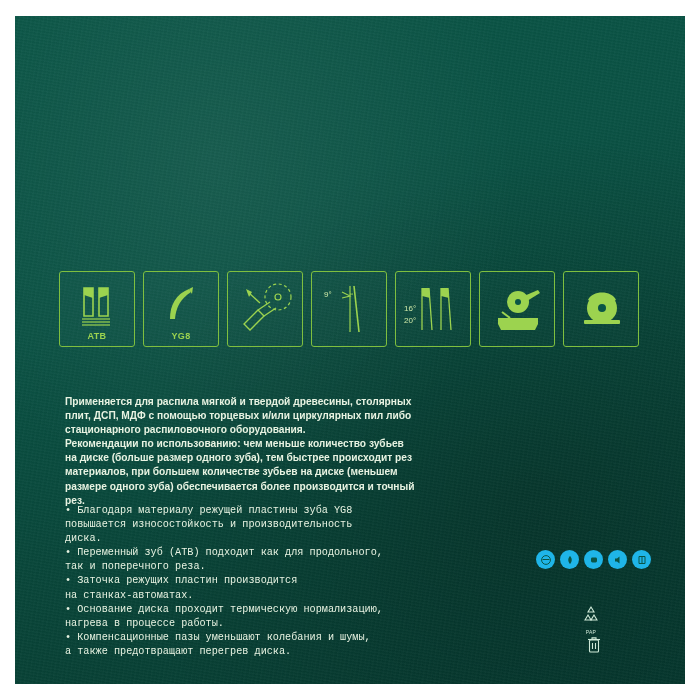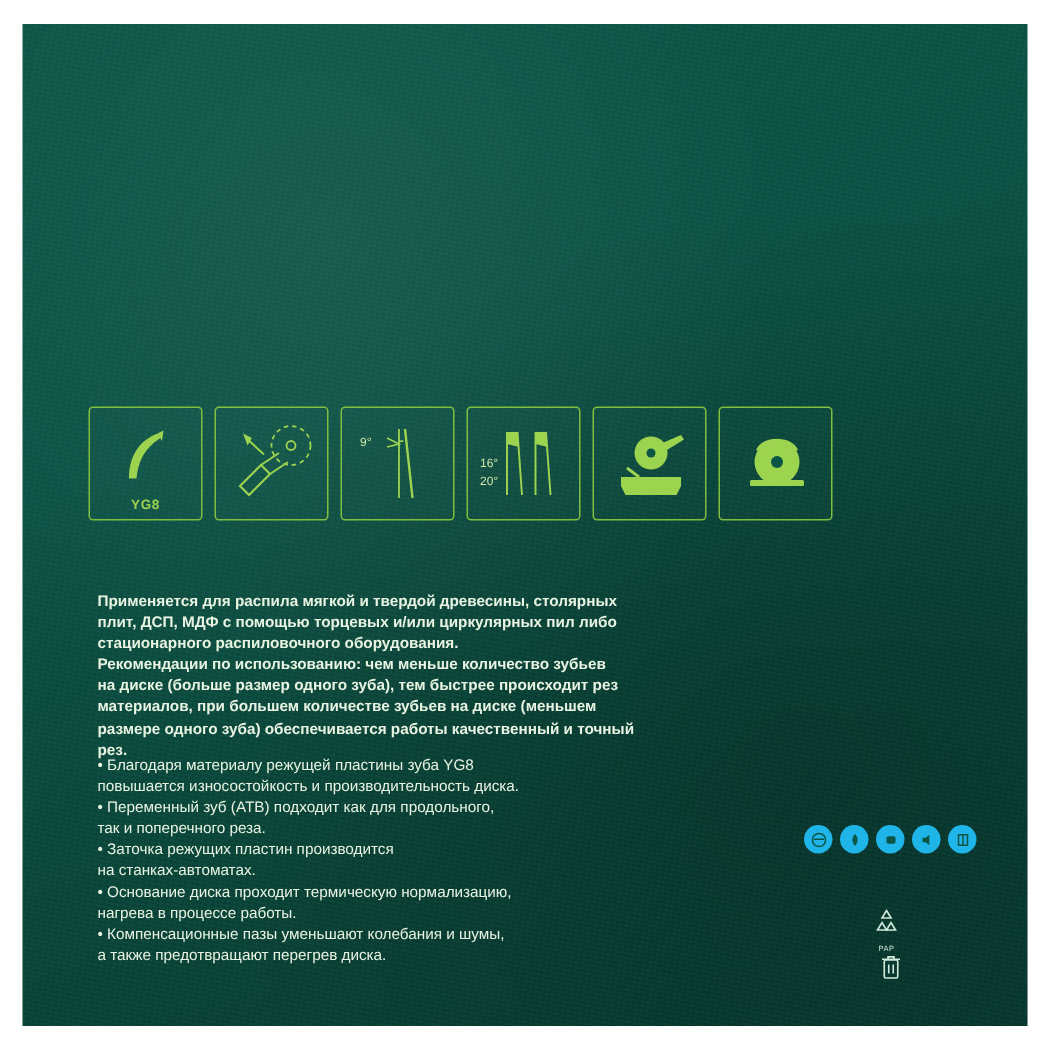--- a/index.html
+++ b/index.html
@@ -94,21 +94,21 @@
   .block2 {
     position: absolute;
     left: 50px;
     top: 488px;
     width: 330px;
     color: #e8f3e2;
     font-size: 10.2px;
     line-height: 14.1px;
     z-index: 3;
   }
-  .block2 p { margin: 0; }
+  .block2 p { margin: 0; font-family: Liberation Mono, monospace; }
 
   
   .badges {
     position: absolute;
     right: 34px;
     top: 534px;
     display: flex;
     gap: 5px;
     z-index: 3;
   }
@@ -147,20 +147,36 @@
   }
 </style>
 </head>
 <body>
 
 <div class="page">
   <div class="panel">
 
     <div class="icon-strip">
 
+      <div class="icon-box">
+        <svg width="74" height="74" viewBox="0 0 74 74">
+          <g fill="none" stroke="#9cd34f" stroke-width="1.6">
+            <path d="M24 16 L24 44 L33 44 L33 16 Z"></path>
+            <path d="M39 16 L39 44 L48 44 L48 16 Z"></path>
+          </g>
+          <path d="M24 16 L33 16 L33 26 L24 23 Z" fill="#9cd34f"></path>
+          <path d="M39 16 L48 16 L48 23 L39 26 Z" fill="#9cd34f"></path>
+          <g stroke="#9cd34f" stroke-width="1.2">
+            <line x1="22" y1="47" x2="50" y2="47"></line>
+            <line x1="22" y1="50" x2="50" y2="50"></line>
+            <line x1="22" y1="53" x2="50" y2="53"></line>
+          </g>
+        </svg>
+        <div class="icon-cap">ATB</div>
+      </div>
 
       <div class="icon-box">
         <svg width="74" height="74" viewBox="0 0 74 74">
           <path d="M26 47 C26 33 32 22 45 17 L47 20 C36 27 32 36 31 47 Z" fill="#9cd34f"></path>
           <path d="M45 17 L49 15 L48 22 Z" fill="#9cd34f"></path>
         </svg>
         <div class="icon-cap">YG8</div>
       </div>
 
       <div class="icon-box">
@@ -222,21 +238,21 @@
 
     </div>
 
     <div class="body-text">
       <p>Применяется для распила мягкой и твердой древесины, столярных</p>
       <p>плит, ДСП, МДФ с помощью торцевых и/или циркулярных пил либо</p>
       <p>стационарного распиловочного оборудования.</p>
       <p>Рекомендации по использованию: чем меньше количество зубьев</p>
       <p>на диске (больше размер одного зуба), тем быстрее происходит рез</p>
       <p>материалов, при большем количестве зубьев на диске (меньшем</p>
-      <p>размере одного зуба) обеспечивается работы качественный и точный рез.</p>
+      <p>размере одного зуба) обеспечивается более производится и точный рез.</p>
     </div>
 
     <div class="block2">
       <p>• Благодаря материалу режущей пластины зуба YG8</p>
       <p>повышается износостойкость и производительность диска.</p>
       <p>• Переменный зуб (ATB) подходит как для продольного,</p>
       <p>так и поперечного реза.</p>
       <p>• Заточка режущих пластин производится</p>
       <p>на станках-автоматах.</p>
       <p>• Основание диска проходит термическую нормализацию,</p>

